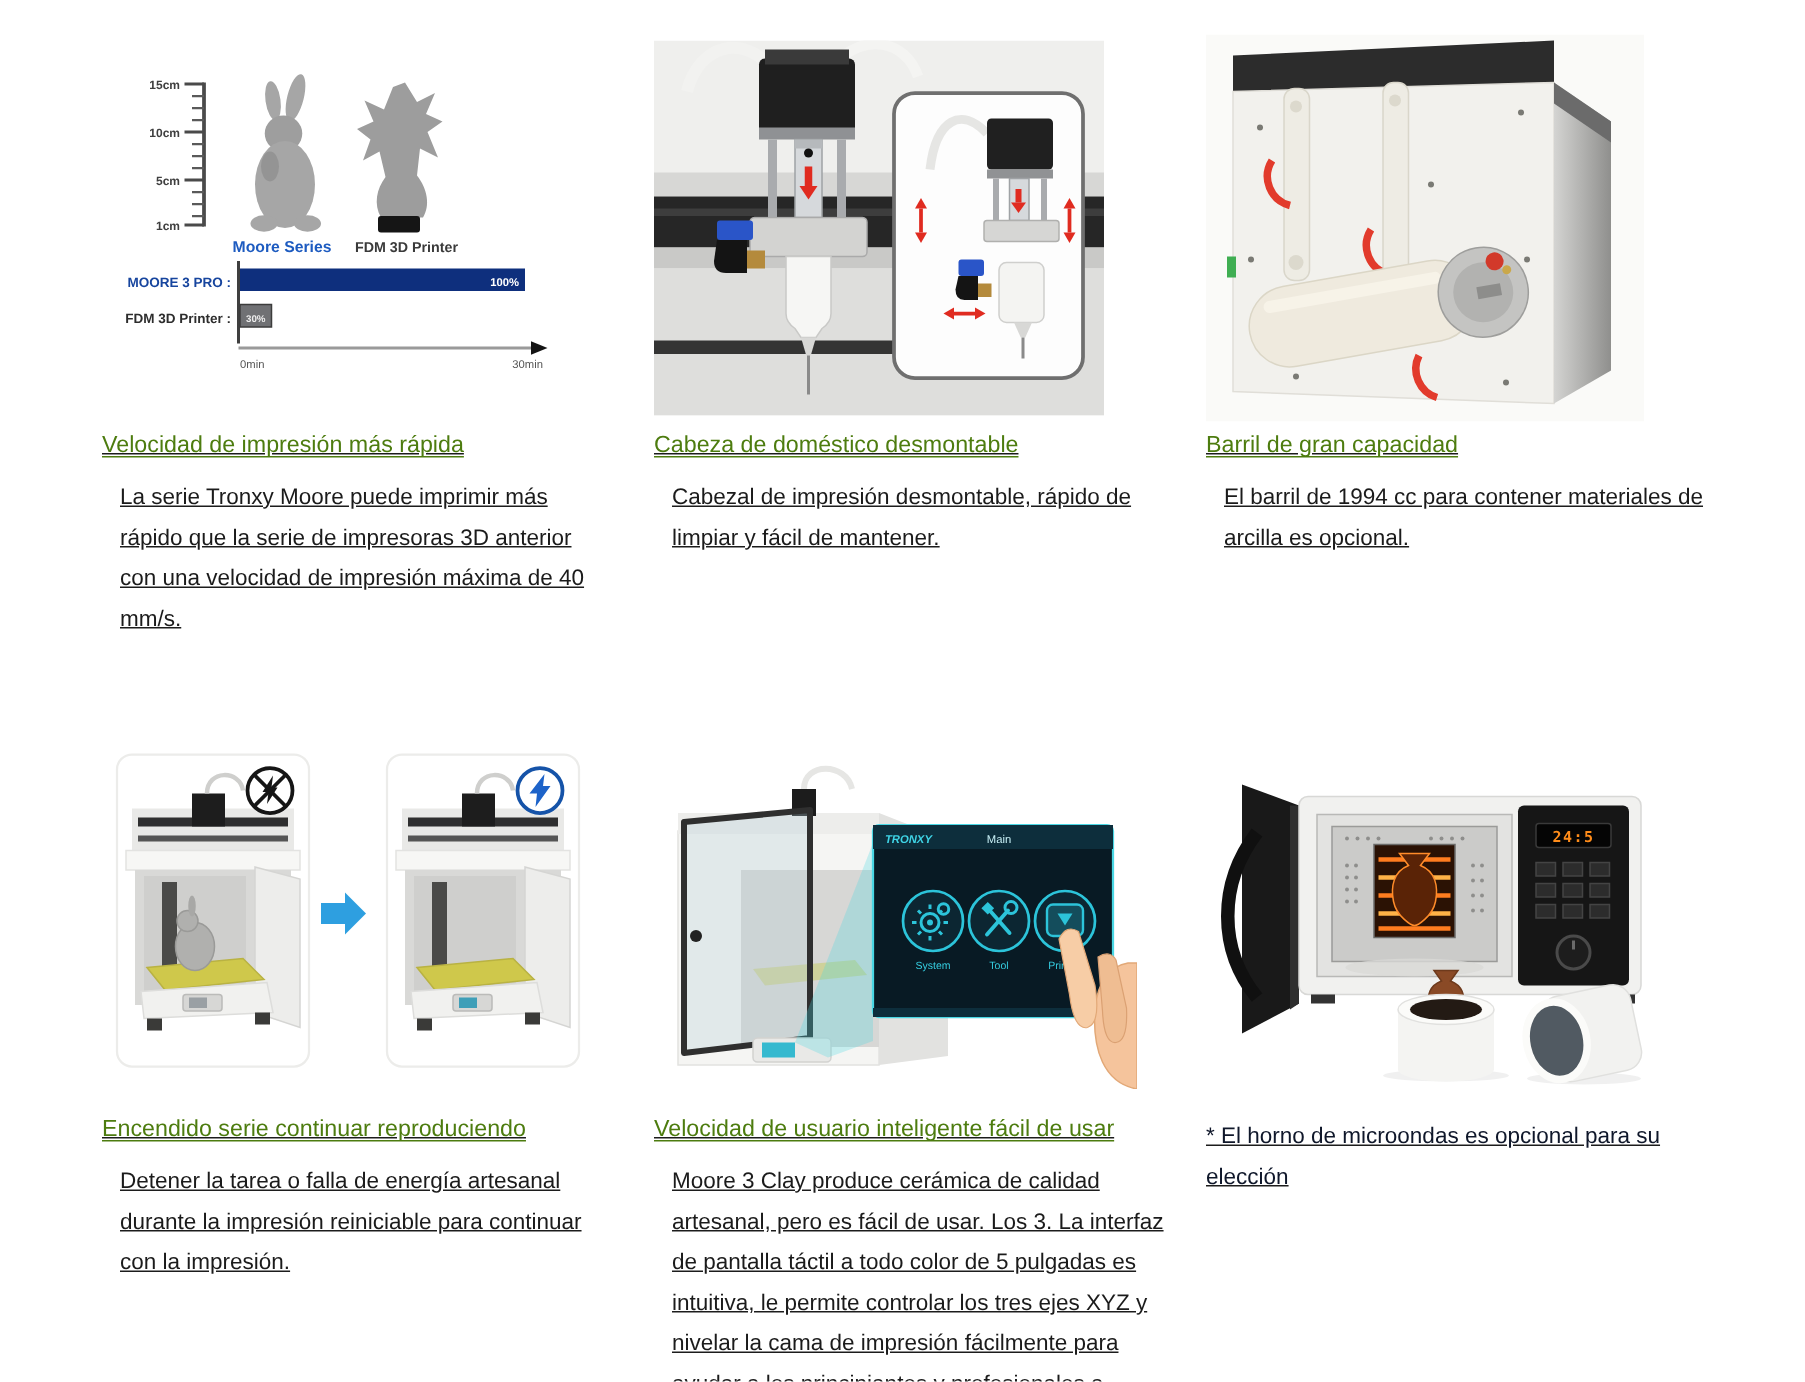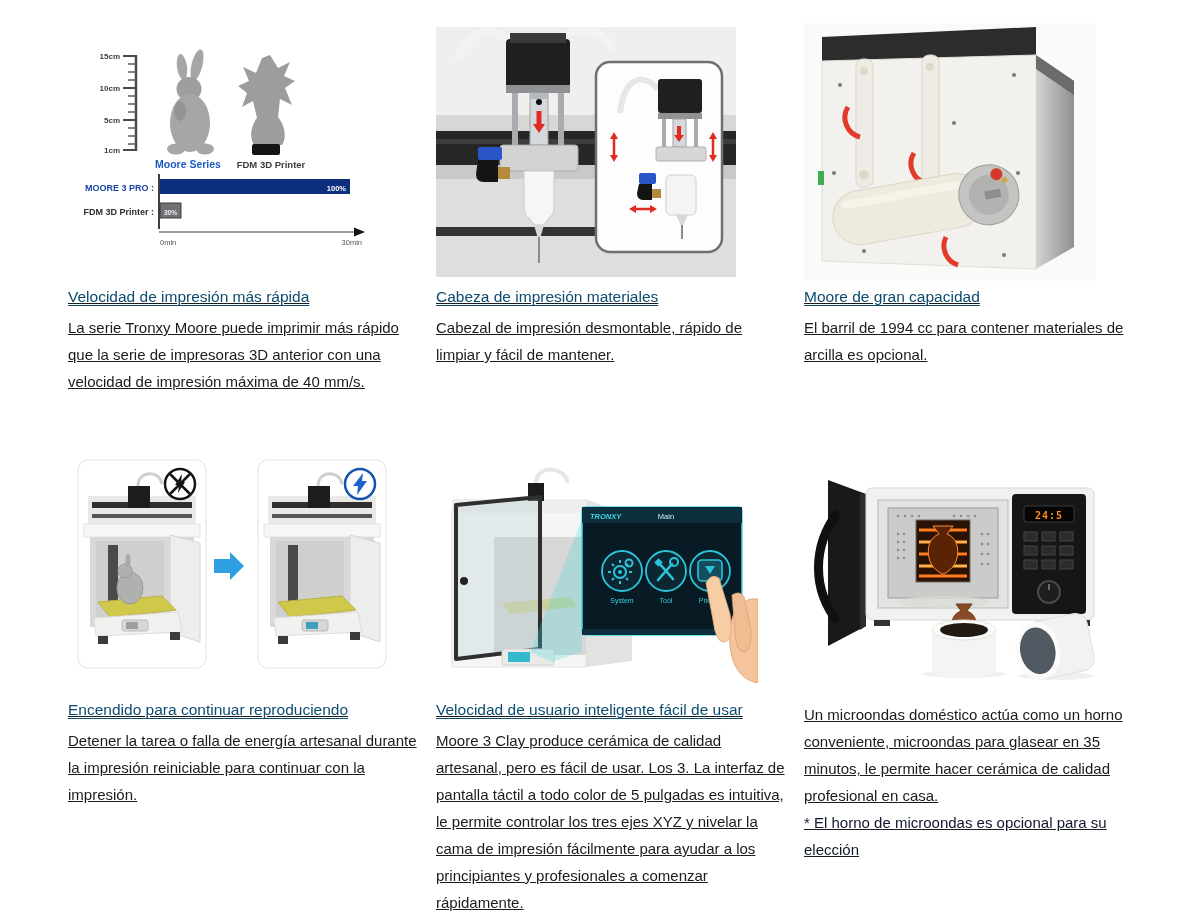--- a/index.html
+++ b/index.html
@@ -8,24 +8,24 @@
     font-family:"Liberation Sans", sans-serif;color:#1c1c1c;
   }
   .grid{
     display:grid;grid-template-columns:repeat(3,368px);
     padding:16px 0 0 68px;row-gap:50px;text-decoration:underline;
   }
   .feature{width:352px;}
   .figure{height:272px;display:flex;align-items:center;justify-content:flex-start;}
   .feature:nth-child(n+4) .figure{height:246px;margin-bottom:10px;}
   .feature-title{
-    font-size:15.5px;font-weight:400;color:#0c4a6e;margin:0 0 8px 0;
+    font-size:15.5px;font-weight:400;color:#4d7c0f;margin:0 0 8px 0;
     text-decoration:underline;text-underline-offset:3px;
   }
-  .feature-body{font-size:15px;line-height:1.8;margin:0;color:#1b1b1b;}
+  .feature-body{font-size:15px;line-height:1.8;margin:12px;color:#1b1b1b;}
   .feature-note{font-size:15px;line-height:1.8;margin:0;color:#0f172a;}
 
   svg{display:block;}
   svg text{font-family:"Liberation Sans", sans-serif;}
   .ruler-lbl text{font-size:8px;font-weight:700;fill:#3f3f3f;}
   .model-lbl{font-weight:700;}
   .model-blue{fill:#1d5bc0;font-size:10.5px;}
   .model-dark{fill:#3a3a3a;font-size:9.5px;}
   .bar-lbl{font-size:9px;font-weight:700;}
   .bar-lbl-blue{fill:#17459e;}
@@ -171,21 +171,21 @@
           <path d="M203,157 h13 v16 h-9 q-6,0 -6,-7 z" fill="#141414"></path>
           <rect x="216" y="162" width="9" height="9" fill="#b48a3c"></rect>
           <g stroke="#e02b20" stroke-width="2.5">
             <line x1="200" y1="182" x2="214" y2="182"></line>
               <polygon points="200,178 200,186 193,182" fill="#e02b20" stroke="none"></polygon>
               <polygon points="214,178 214,186 221,182" fill="#e02b20" stroke="none"></polygon>
           </g>
         </g>
       </svg>
     </div>
-    <h3 class="feature-title">Cabeza de impresión materiales</h3>
+    <h3 class="feature-title">Cabeza de doméstico desmontable</h3>
     <p class="feature-body">Cabezal de impresión desmontable, rápido de limpiar y fácil de mantener.</p>
   </div>
 
   <div class="feature">
     <div class="figure">
       <svg width="292" height="258" viewBox="0 0 292 258">
         <defs>
           <linearGradient id="alu" x1="0" y1="0" x2="1" y2="0">
             <stop offset="0" stop-color="#d4d4d2"></stop>
               <stop offset="1" stop-color="#8f8f8d"></stop>
@@ -225,21 +225,21 @@
           <rect x="28" y="158" width="152" height="54" rx="27" fill="#efeade" stroke="#dbd6c6"></rect>
           <rect x="40" y="166" width="120" height="8" rx="4" fill="#f7f3e8"></rect>
           <circle cx="186" cy="185" r="30" fill="#c4c4c2" stroke="#9e9e9c"></circle>
           <circle cx="186" cy="185" r="20" fill="#b2b2b0"></circle>
           <rect x="182" y="181" width="16" height="8" fill="#8d8d8b"></rect>
           <circle cx="197" cy="166" r="6" fill="#d2392a"></circle>
           <circle cx="204" cy="173" r="3" fill="#caa84a"></circle>
         </g>
       </svg>
     </div>
-    <h3 class="feature-title">Moore de gran capacidad</h3>
+    <h3 class="feature-title">Barril de gran capacidad</h3>
     <p class="feature-body">El barril de 1994 cc para contener materiales de arcilla es opcional.</p>
   </div>
 
   <div class="feature">
     <div class="figure">
       <svg width="328" height="228" viewBox="0 0 328 228">
 
         <g>
           <rect x="10" y="6" width="128" height="208" rx="10" fill="#ffffff" stroke="#ececea" stroke-width="1.5"></rect>
           <rect x="20" y="42" width="108" height="28" fill="#e9e9e7"></rect>
@@ -292,21 +292,21 @@
           <rect x="238" y="168" width="12" height="7" fill="#3f9fb8"></rect>
           <rect x="210" y="182" width="10" height="8" fill="#3a3a38"></rect>
           <rect x="282" y="178" width="10" height="8" fill="#3a3a38"></rect>
           <g transform="translate(292,30)">
             <circle r="15" fill="#ffffff" stroke="#1553a8" stroke-width="2.5"></circle>
             <path d="M3,-11 L-7,2 L-2,2 L-3,11 L7,-3 L2,-3 Z" fill="#1d63c9"></path>
           </g>
         </g>
       </svg>
     </div>
-    <h3 class="feature-title">Encendido para continuar reproduciendo</h3>
+    <h3 class="feature-title">Encendido serie continuar reproduciendo</h3>
     <p class="feature-body">Detener la tarea o falla de energía artesanal durante la impresión reiniciable para continuar con la impresión.</p>
   </div>
 
   <div class="feature">
     <div class="figure">
       <svg width="322" height="230" viewBox="0 0 322 230">
 
         <g>
           <polygon points="150,46 196,64 196,208 150,214" fill="#e2e2e0"></polygon>
           <rect x="16" y="58" width="134" height="156" fill="#f5f5f3" stroke="#e2e2e0"></rect>
@@ -445,17 +445,16 @@
           <ellipse cx="160" cy="216" rx="32" ry="8" fill="#f4f4f2"></ellipse>
           <ellipse cx="160" cy="176" rx="32" ry="10" fill="#fbfbf9" stroke="#e1e1df"></ellipse>
           <ellipse cx="160" cy="176" rx="24" ry="7" fill="#231a14"></ellipse>
         </g>
         <g transform="rotate(-12 252 196)">
           <rect x="228" y="164" width="60" height="58" rx="12" fill="#f2f2f0" stroke="#e0e0de"></rect>
           <ellipse cx="234" cy="193" rx="20" ry="26" fill="#515a62" stroke="#fbfbf9" stroke-width="5"></ellipse>
         </g>
       </svg>
     </div>
-    <p class="feature-body">Un microondas doméstico actúa como un horno conveniente, microondas para glasear en 35 minutos, le permite hacer cerámica de calidad profesional en casa.</p>
     <p class="feature-note">* El horno de microondas es opcional para su elección</p>
   </div>
 
 </div>
 
 </body></html>

